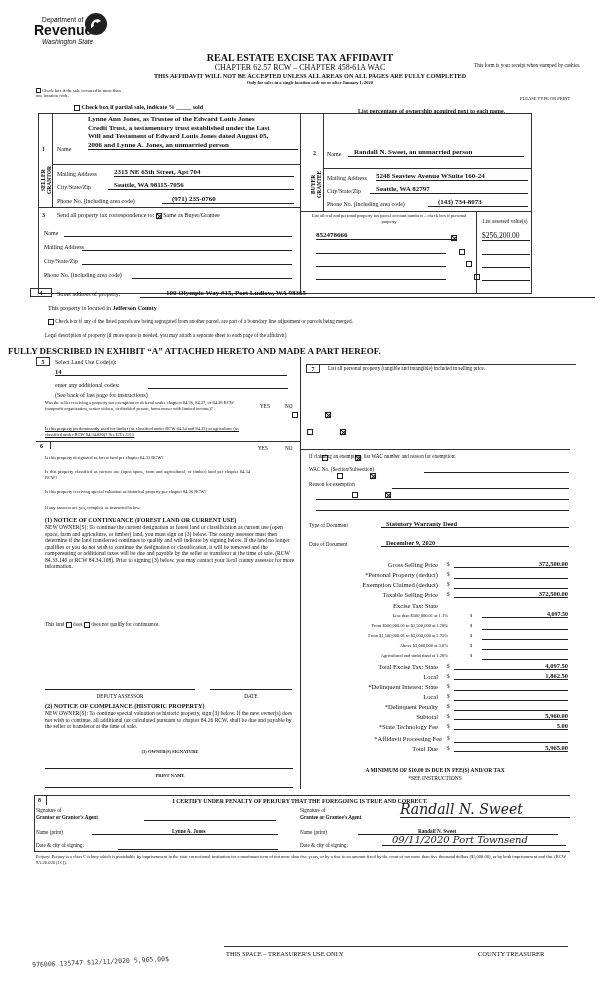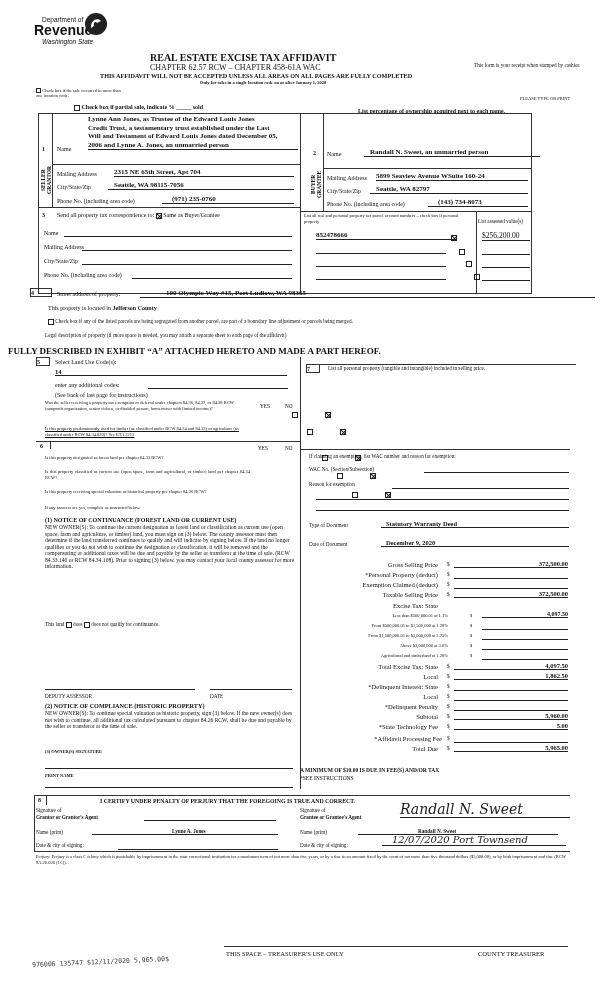--- a/index.html
+++ b/index.html
@@ -13,21 +13,21 @@
   .cb.x::before { transform: rotate(45deg); }
   .cb.x::after { transform: rotate(-45deg); }
   .vt { writing-mode: vertical-rl; transform: rotate(180deg); font-size: 5.5px; text-align: center; line-height: 6px; }
   .box { border: 1px solid #333; }
   .num { font-size: 6px; }
   .fill { font-weight: bold; font-size: 7px; }
   .lbl { font-size: 6px; }
   .tiny { font-size: 4.5px; }
   .small { font-size: 5.2px; }
   .right { text-align: right; }
-  .center { }
+  .center { text-align: center; }
   .sig { font-family: "DejaVu Serif", serif; font-style: italic; font-size: 14px; color: #222; }
 </style>
 </head>
 <body>
 
 
 
 
 <div class="abs" style="left:30px;top:8px;width:80px;height:42px;">
   <div class="abs" style="left:12px;top:8px;font-family:'Liberation Sans',sans-serif;font-size:6.5px;">Department of</div>
@@ -63,40 +63,40 @@
 <div class="abs" style="left:300px;top:211px;width:232px;height:1px;background:#333;"></div>
 
 
 <div class="abs" style="left:52px;top:113px;width:1px;height:94px;background:#333;"></div>
 <div class="abs num b" style="left:42px;top:146px;">1</div>
 <div class="abs vt b" style="left:40px;top:160px;width:12px;height:40px;">SELLER GRANTOR</div>
 <div class="abs lbl" style="left:57px;top:146px;">Name</div>
 <div class="abs fill" style="left:88px;top:115px;width:210px;line-height:8.5px;">
   <div>Lynne Ann Jones, as Trustee of the Edward Louis Jones</div>
   <div>Credit Trust, a testamentary trust established under the Last</div>
-  <div>Will and Testament of Edward Louis Jones dated December 05,</div>
+  <div>Will and Testament of Edward Louis Jones dated August 05,</div>
   <div class="line">2006 and Lynne A. Jones, an unmarried person</div>
 </div>
 <div class="abs" style="left:52px;top:164px;width:248px;height:0.8px;background:#333;"></div>
 <div class="abs lbl" style="left:57px;top:171px;">Mailing Address</div>
 <div class="abs fill line" style="left:114px;top:168px;width:180px;">2315 NE 65th Street, Apt 704</div>
 <div class="abs lbl" style="left:57px;top:184px;">City/State/Zip</div>
 <div class="abs fill line" style="left:108px;top:181px;width:186px;padding-left:6px;">Seattle, WA 98115-7056</div>
 <div class="abs lbl" style="left:57px;top:198px;">Phone No. (including area code)</div>
 <div class="abs fill line" style="left:162px;top:195px;width:132px;padding-left:10px;">(971) 235-0760</div>
 
 
 <div class="abs" style="left:323px;top:113px;width:1px;height:98px;background:#333;"></div>
 <div class="abs num b" style="left:313px;top:150px;">2</div>
 <div class="abs vt b" style="left:310px;top:164px;width:12px;height:40px;">BUYER GRANTEE</div>
 <div class="abs lbl" style="left:327px;top:151px;">Name</div>
-<div class="abs fill line" style="left:364px;top:148px;width:176px;padding-left:6px;">Randall N. Sweet, an unmarried person</div>
+<div class="abs fill line" style="left:348px;top:148px;width:176px;padding-left:6px;">Randall N. Sweet, an unmarried person</div>
 <div class="abs" style="left:323px;top:168px;width:209px;height:0.8px;background:#333;"></div>
 <div class="abs lbl" style="left:327px;top:175px;">Mailing Address</div>
-<div class="abs fill line" style="left:376px;top:172px;width:152px;">5899 Seaview Avenue WSuite 160-24</div>
+<div class="abs fill line" style="left:376px;top:172px;width:152px;">5248 Seaview Avenue WSuite 160-24</div>
 <div class="abs lbl" style="left:327px;top:188px;">City/State/Zip</div>
 <div class="abs fill line" style="left:370px;top:185px;width:158px;padding-left:6px;">Seattle, WA 82797</div>
 <div class="abs lbl" style="left:327px;top:201px;">Phone No. (including area code)</div>
 <div class="abs fill line" style="left:428px;top:198px;width:100px;padding-left:10px;">(143) 734-8073</div>
 
 
 <div class="abs num b" style="left:42px;top:212px;">3</div>
 <div class="abs lbl" style="left:57px;top:212px;">
   <span>Send all property tax correspondence to:</span>
   <span class="cb x"></span>
@@ -320,21 +320,21 @@
 <div class="abs sig" style="left:400px;top:801px;width:170px;border-bottom:0.8px solid #222;">Randall N. Sweet</div>
 
 <div class="abs small" style="left:36px;top:829px;">Name (print)</div>
 <div class="abs b small line" style="left:92px;top:828px;width:186px;padding-left:80px;">Lynne A. Jones</div>
 <div class="abs small" style="left:300px;top:829px;">Name (print)</div>
 <div class="abs b small line" style="left:358px;top:828px;width:200px;padding-left:60px;">Randall N. Sweet</div>
 
 <div class="abs small" style="left:36px;top:842px;">Date &amp; city of signing:</div>
 <div class="abs line" style="left:118px;top:849px;width:160px;height:1px;"></div>
 <div class="abs small" style="left:300px;top:842px;">Date &amp; city of signing:</div>
-<div class="abs sig line" style="left:382px;top:834px;width:184px;font-size:10px;padding-left:10px;">12/07/2020  Port Townsend</div>
+<div class="abs sig line" style="left:382px;top:834px;width:184px;font-size:10px;padding-left:10px;">09/11/2020  Port Townsend</div>
 
 <div class="abs" style="left:34px;top:851px;width:536px;height:0.8px;background:#333;"></div>
 <div class="abs tiny" style="left:36px;top:854px;width:532px;line-height:5.5px;">Perjury: Perjury is a class C felony which is punishable by imprisonment in the state correctional institution for a maximum term of not more than five years, or by a fine in an amount fixed by the court of not more than five thousand dollars ($5,000.00), or by both imprisonment and fine (RCW 9A.20.020 (1C)).</div>
 
 
 <div class="abs" style="left:224px;top:946px;width:344px;height:0.8px;background:#333;"></div>
 <div class="abs" style="left:32px;top:961px;font-family:'DejaVu Sans Mono',monospace;font-size:6.5px;color:#333;transform:rotate(-2.5deg);transform-origin:left top;">976006 135747 $12/11/2020 5,965.00$</div>
 <div class="abs small" style="left:226px;top:950px;font-size:6.5px;">THIS SPACE – TREASURER'S USE ONLY</div>
 <div class="abs small" style="left:478px;top:950px;font-size:6.5px;">COUNTY TREASURER</div>
 

